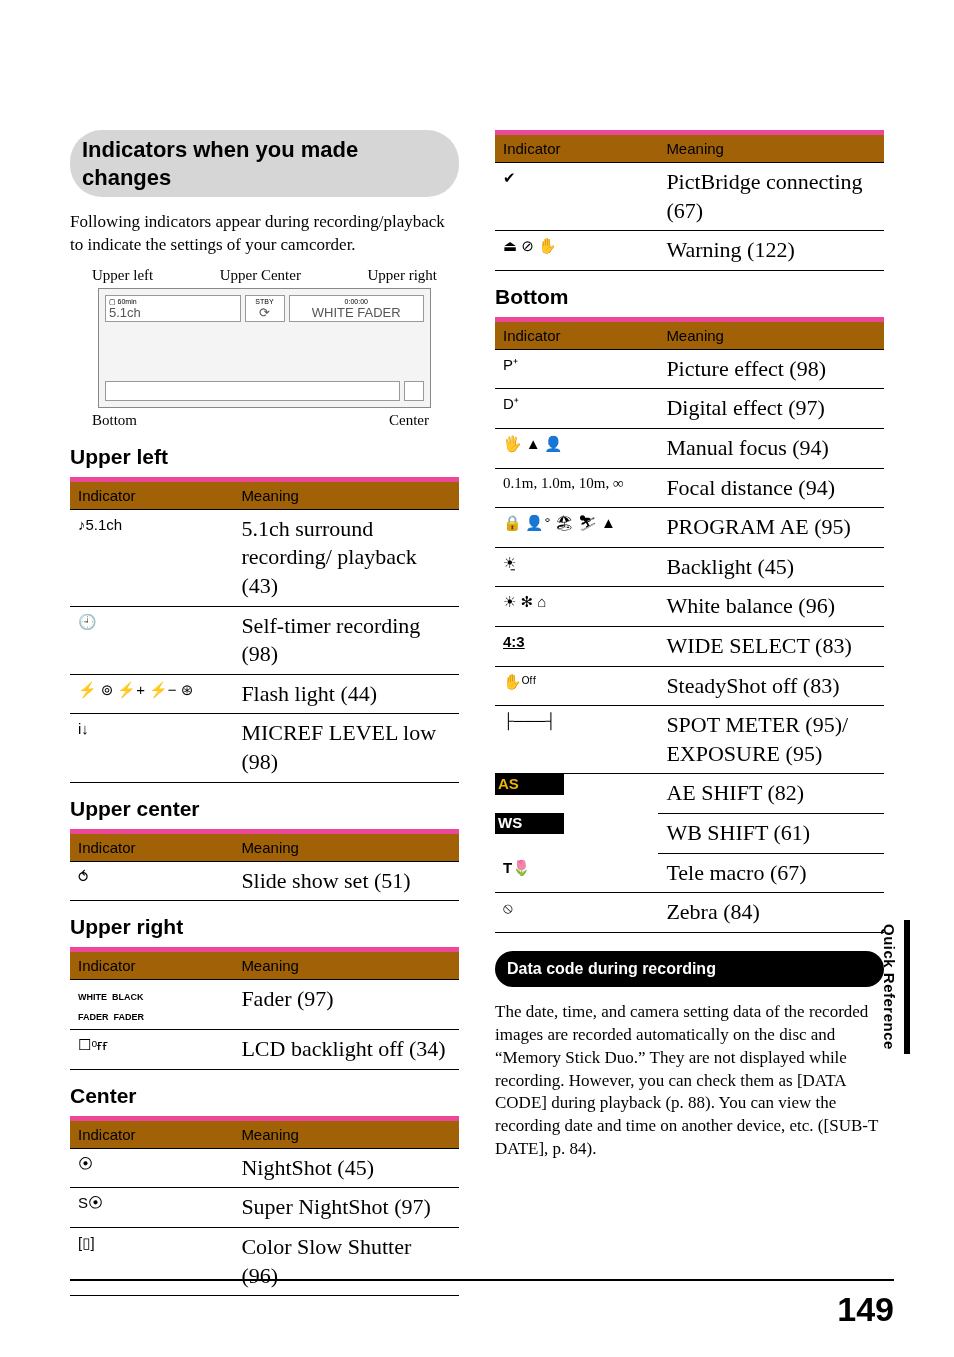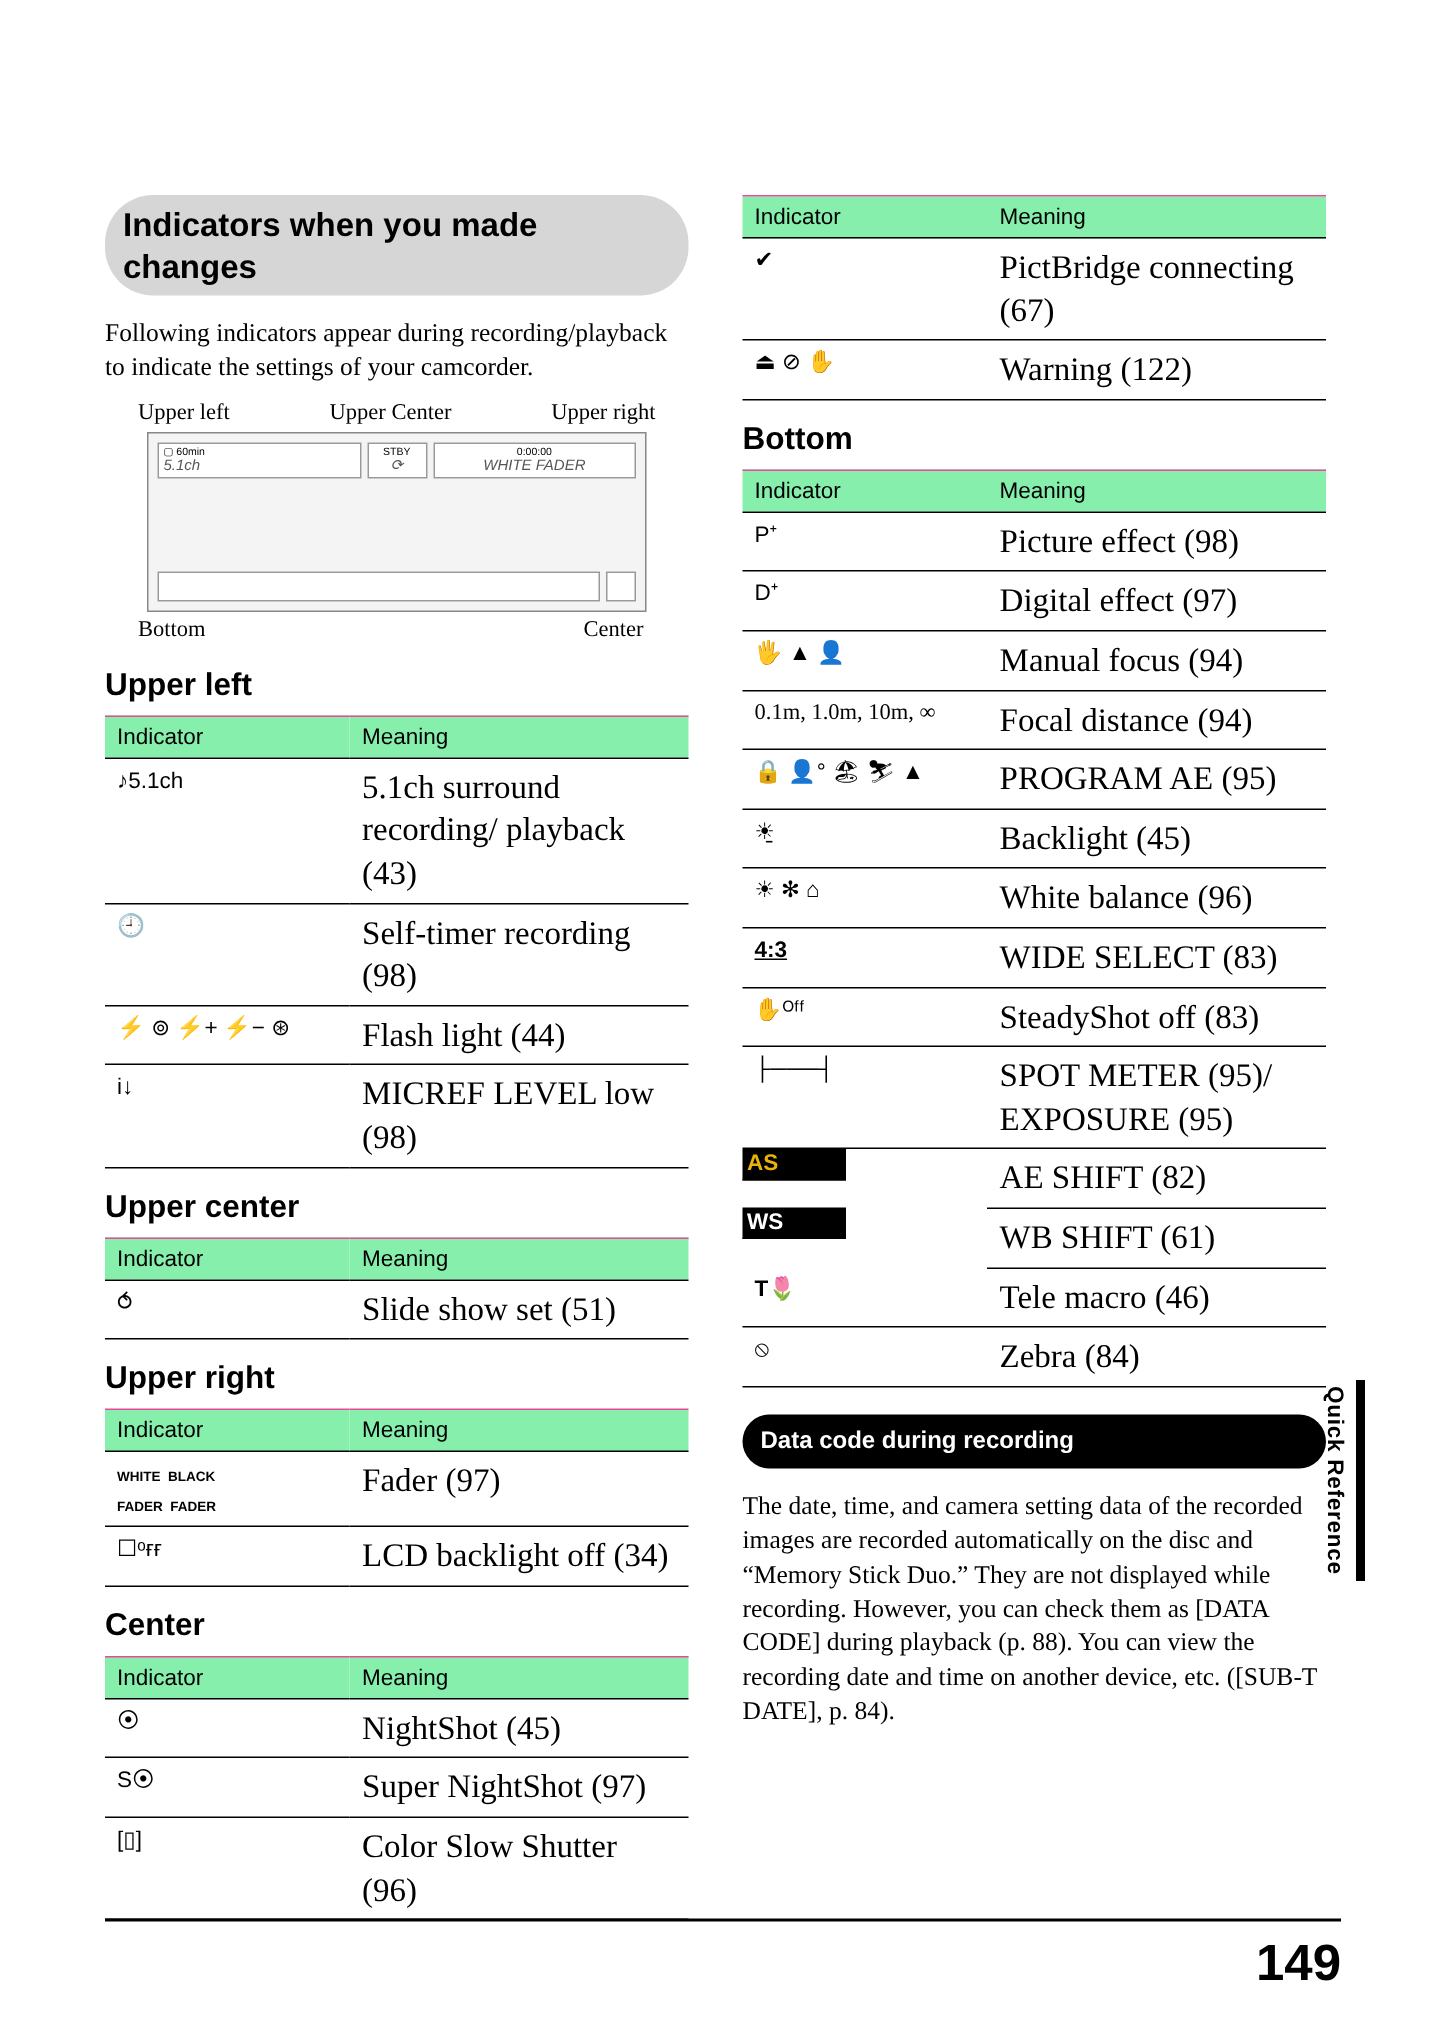--- a/index.html
+++ b/index.html
@@ -68,26 +68,26 @@
     font-weight: bold;
     font-size: 21px;
     margin: 14px 0 8px 0;
   }
   table.ind {
     width: 100%;
     border-collapse: collapse;
     font-size: 16px;
   }
   table.ind thead th {
-    background: #86efac;
+    background: #a16207;
     text-align: left;
     font-weight: normal;
     padding: 5px 8px;
     font-size: 15px;
-    border-top: 1px solid #ec4899;
+    border-top: 5px solid #ec4899;
     border-bottom: 1px solid #000;
     font-family: Arial, sans-serif;
   }
   table.ind td {
     padding: 5px 8px;
     border-bottom: 1px solid #000;
     vertical-align: top;
     font-family: "Times New Roman", serif;
     font-size: 22px;
     line-height: 1.3;
@@ -119,25 +119,24 @@
     font-family: Arial, sans-serif;
   }
   .page-line {
     position: absolute;
     left: 70px;
     right: 60px;
     bottom: 76px;
     border-top: 2px solid #000;
   }
   .mini {
-    font-size: 10px;
+    font-size: 13px;
     color:#555;
     display:block;
     line-height:1;
-    font-style:italic;
   }
   .diagram-inner-top {
     display:flex;
     gap:4px;
     align-items:flex-start;
   }
   .diagram-pane {
     border:1px solid #999;
     background:#fff;
     padding:2px 3px;
@@ -359,21 +358,21 @@
         <tr>
             <td class="ic" style="background:#000;color:#eab308;display:inline-block;padding:0 3px;font-weight:bold">AS</td>
             <td>AE SHIFT (82)</td>
           </tr>
         <tr>
             <td class="ic" style="background:#000;color:#fff;display:inline-block;padding:0 3px;font-weight:bold">WS</td>
             <td>WB SHIFT (61)</td>
           </tr>
         <tr>
             <td class="ic icon-glyph" style="font-weight:bold">T🌷</td>
-            <td>Tele macro (46)</td>
+            <td>Tele macro (67)</td>
           </tr>
         <tr>
             <td class="ic icon-glyph">⦸</td>
             <td>Zebra (84)</td>
           </tr>
       </tbody>
     </table>
 
     <div class="section-bar black" style="margin-top:18px">Data code during recording</div>
     <p class="body-text">The date, time, and camera setting data of the recorded images are recorded automatically on the disc and “Memory Stick Duo.” They are not displayed while recording. However, you can check them as [DATA CODE] during playback (p. 88). You can view the recording date and time on another device, etc. ([SUB-T DATE], p. 84).</p>

